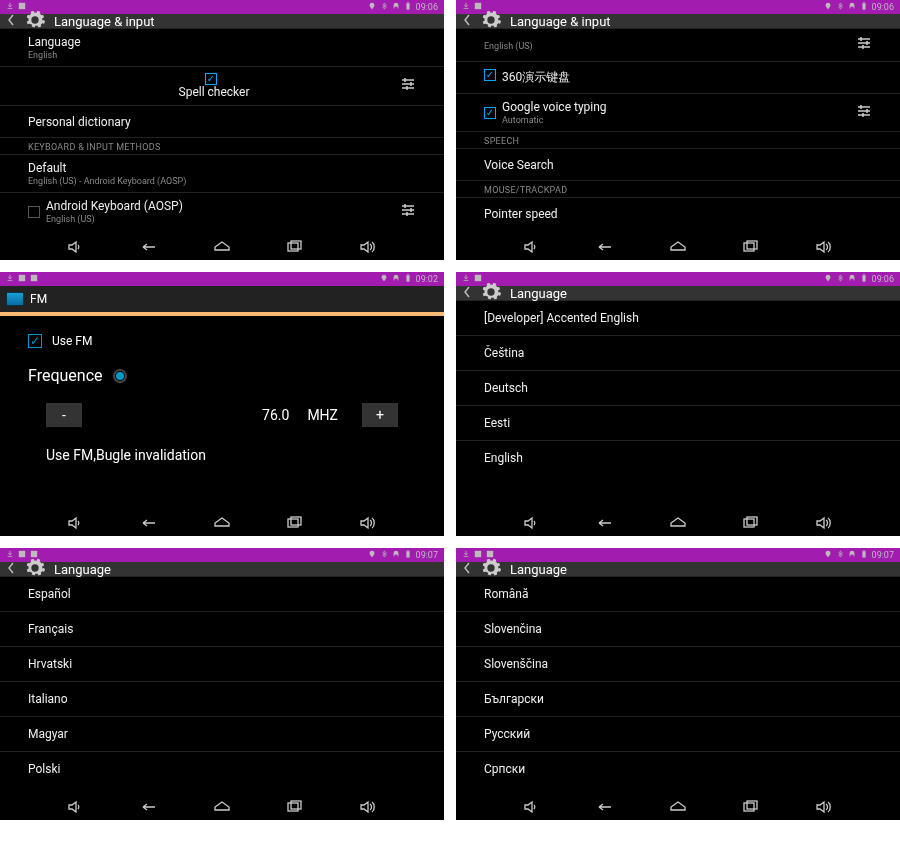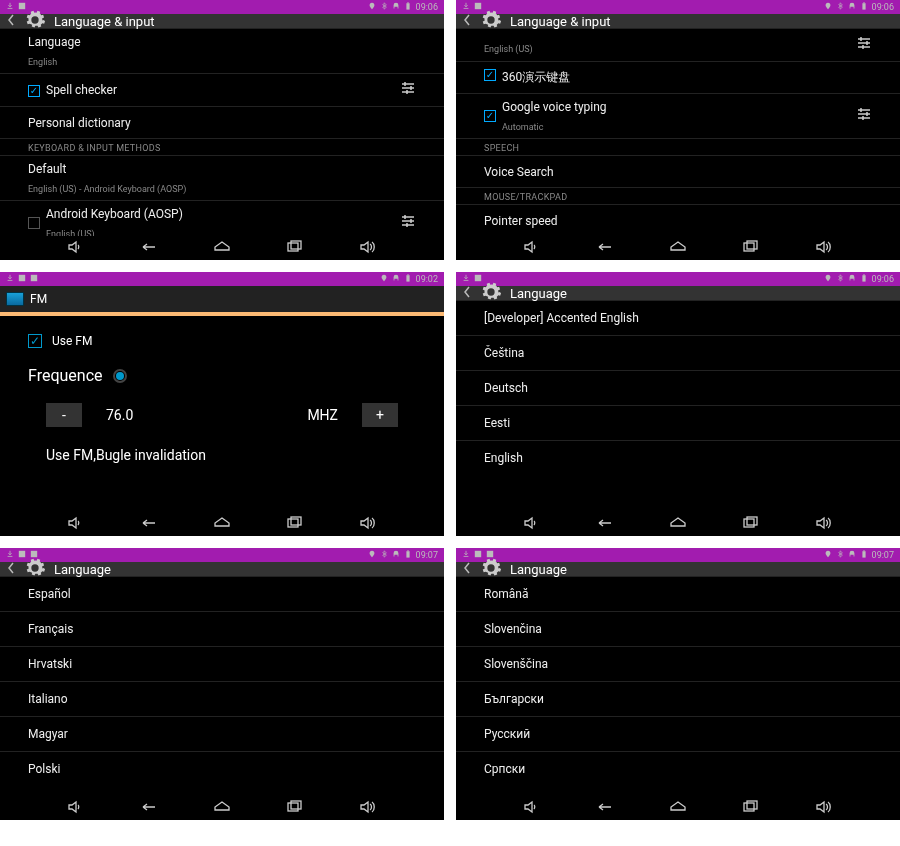--- a/index.html
+++ b/index.html
@@ -13,21 +13,21 @@
   
   .actionbar { height:15px; background:#333; display:flex; align-items:center; padding:0 6px; gap:8px; font-size:13px; color:#fff; border-bottom:1px solid #222; }
   .actionbar .gear svg { width:22px; height:22px; fill:#ccc; }
   .actionbar .back svg { width:10px; height:14px; fill:#bbb; }
   
   .content { flex:1; overflow:hidden; padding:0 0 0 0; }
   .row { padding:6px 28px; border-bottom:1px solid #222; display:flex; align-items:center; justify-content:space-between; min-height:32px; }
   .row.noborder { border-bottom:none; }
   .row .text { flex:1; }
   .row .title { font-size:12px; color:#eee; }
-  .row .sub { font-size:9px; color:#888; margin-top:8px; }
+  .row .sub { font-size:9px; color:#888; margin-top:1px; }
   .section { font-size:9px; color:#888; padding:4px 28px 2px 28px; letter-spacing:0.3px; border-bottom:1px solid #222; }
   .checkbox { width:12px; height:12px; border:1px solid #0af; margin-right:6px; display:inline-flex; align-items:center; justify-content:center; }
   .checkbox.checked::after { content:"✓"; color:#0af; font-size:10px; line-height:1; }
   .sliders-icon svg { width:16px; height:16px; stroke:#ccc; fill:none; stroke-width:1.5; }
   
   .navbar { height:24px; background:#000; display:flex; align-items:center; justify-content:space-around; padding:0 40px; }
   .navbar svg { width:20px; height:14px; fill:none; stroke:#ccc; stroke-width:1.3; }
   
   .fm-ab { background:#222; height:30px; display:flex; align-items:center; padding:0 6px; gap:6px; font-size:12px; color:#fff; border-bottom:4px solid #fdba74; }
   .fm-ab .fmicon { width:18px; height:14px; background:linear-gradient(#18a0d8,#0a6aa0); border:1px solid #034; border-radius:1px; }
@@ -86,21 +86,21 @@
     <span>Language &amp; input</span>
   </div>
   <div class="content">
     <div class="row">
       <div class="text">
             <div class="title">Language</div>
             <div class="sub">English</div>
           </div>
     </div>
     <div class="row">
-      <div class="text" style="display:flex;align-items:flex-end;">
+      <div class="text" style="display:flex;align-items:center;flex-direction:column;">
         <span class="checkbox checked"></span>
         <span class="title">Spell checker</span>
       </div>
       <span class="sliders-icon"><svg viewBox="0 0 16 16">
               <path d="M2 4h12M2 8h12M2 12h12M5 2v4M11 6v4M7 10v4"></path>
             </svg></span>
     </div>
     <div class="row">
       <div class="text">
             <div class="title">Personal dictionary</div>
@@ -281,21 +281,21 @@
     <div class="fm-row">
       <span class="fm-check checked"></span>
       <span style="font-size:12px;">Use FM</span>
     </div>
     <div class="fm-row">
       <span style="font-size:16px;">Frequence</span>
       <span class="radio-dot"></span>
     </div>
     <div class="fm-freq-row">
       <div class="fm-btn">-</div>
-      <div style="flex:1;text-align:center;display:flex;gap:18px;justify-content:space-between;">
+      <div style="flex:1;text-align:center;display:flex;gap:18px;justify-content:flex-end;">
         <span class="fm-val">76.0</span>
         <span class="fm-val">MHZ</span>
       </div>
       <div class="fm-btn">+</div>
     </div>
     <div class="fm-note">Use FM,Bugle invalidation</div>
   </div>
   <div class="navbar">
     <span><svg viewBox="0 0 20 14">
             <path d="M3 5h3l4-3v10l-4-3H3z"></path>

